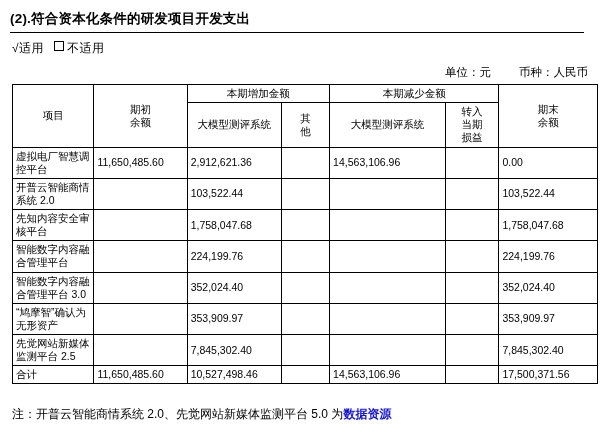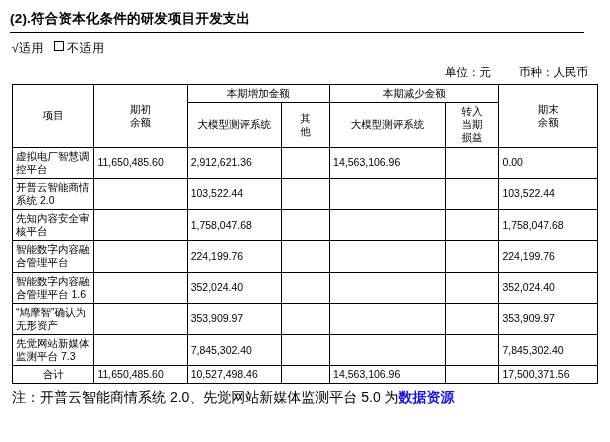--- a/index.html
+++ b/index.html
@@ -77,25 +77,24 @@
     padding-right: 4px;
     font-size: 10.5px;
   }
   td.item {
     text-align: left;
     font-size: 10.5px;
     line-height: 1.3;
     padding: 2px 2px;
   }
   td.total-label {
-    text-align: center;
   }
   .footer {
-    margin: 5px 0 0 12px;
-    font-size: 14px;
+    margin: 22px 0 0 12px;
+    font-size: 12px;
   }
   .footer .hl {
     color: #1414d2;
     font-weight: bold;
   }
   .c-item { width: 76px; }
   .c-open { width: 87px; }
   .c-inner { width: 88px; }
   .c-other { width: 45px; }
   .c-confirm { width: 108px; }
@@ -187,39 +186,39 @@
       <tr>
         <td class="item">智能数字内容融合管理平台</td>
         <td class="num"></td>
         <td class="num">224,199.76</td>
         <td class="num"></td>
         <td class="num"></td>
         <td class="num"></td>
         <td class="num">224,199.76</td>
       </tr>
       <tr>
-        <td class="item">智能数字内容融合管理平台 1.6</td>
+        <td class="item">智能数字内容融合管理平台 3.0</td>
         <td class="num"></td>
         <td class="num">352,024.40</td>
         <td class="num"></td>
         <td class="num"></td>
         <td class="num"></td>
         <td class="num">352,024.40</td>
       </tr>
       <tr>
         <td class="item">“鸠摩智”确认为无形资产</td>
         <td class="num"></td>
         <td class="num">353,909.97</td>
         <td class="num"></td>
         <td class="num"></td>
         <td class="num"></td>
         <td class="num">353,909.97</td>
       </tr>
       <tr>
-        <td class="item">先觉网站新媒体监测平台 7.3</td>
+        <td class="item">先觉网站新媒体监测平台 2.5</td>
         <td class="num"></td>
         <td class="num">7,845,302.40</td>
         <td class="num"></td>
         <td class="num"></td>
         <td class="num"></td>
         <td class="num">7,845,302.40</td>
       </tr>
       <tr>
         <td class="total-label">合计</td>
         <td class="num">11,650,485.60</td>

